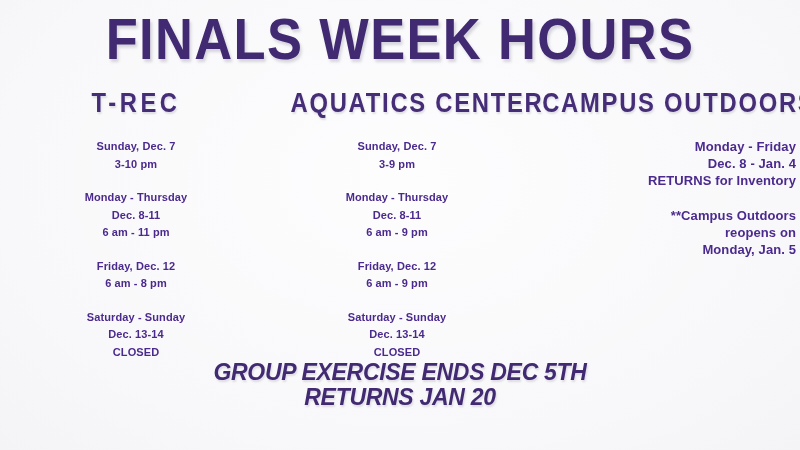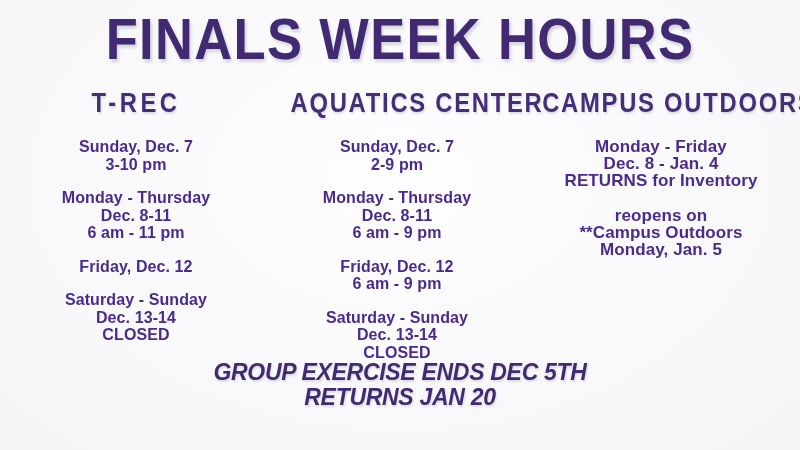--- a/index.html
+++ b/index.html
@@ -72,30 +72,30 @@
     transform-origin: 50% 50%;
     white-space: nowrap;
     text-shadow: 1px 2px 2px rgba(120,120,140,0.22);
     margin-bottom: 20px;
   }
   .col-trec .col-heading { letter-spacing: 4px; }
 
   .entry {
     font-family: "Liberation Sans", sans-serif;
     font-weight: bold;
-    font-size: 16px;
+    font-size: 11px;
     line-height: 17.5px;
     color: #4b2a8e;
     margin-bottom: 16px;
     letter-spacing: 0.1px;
   }
   .entry:last-child { margin-bottom: 0; }
   .entry .line { display: block; white-space: nowrap; }
 
-  .col-outdoors .entry { font-size: 17px; line-height: 17px; margin-bottom: 18px; }
+  .col-outdoors .entry { font-size: 13px; line-height: 17px; margin-bottom: 18px; text-align: right; }
 
   
   .banner {
     position: absolute;
     left: 0;
     top: 360px;
     width: 800px;
     text-align: center;
     font-family: "Liberation Sans", sans-serif;
     font-weight: bold;
@@ -123,33 +123,34 @@
         <span class="line">Sunday, Dec. 7</span>
         <span class="line">3-10 pm</span>
       </div>
       <div class="entry">
         <span class="line">Monday - Thursday</span>
         <span class="line">Dec. 8-11</span>
         <span class="line">6 am - 11 pm</span>
       </div>
       <div class="entry">
         <span class="line">Friday, Dec. 12</span>
+        <span class="line">6 am - 8 pm</span>
       </div>
       <div class="entry">
         <span class="line">Saturday - Sunday</span>
         <span class="line">Dec. 13-14</span>
         <span class="line">CLOSED</span>
       </div>
     </div>
 
     <div class="col col-aquatics">
       <div class="col-heading">AQUATICS CENTER</div>
       <div class="entry">
         <span class="line">Sunday, Dec. 7</span>
-        <span class="line">2-9 pm</span>
+        <span class="line">3-9 pm</span>
       </div>
       <div class="entry">
         <span class="line">Monday - Thursday</span>
         <span class="line">Dec. 8-11</span>
         <span class="line">6 am - 9 pm</span>
       </div>
       <div class="entry">
         <span class="line">Friday, Dec. 12</span>
         <span class="line">6 am - 9 pm</span>
       </div>
@@ -161,22 +162,22 @@
     </div>
 
     <div class="col col-outdoors">
       <div class="col-heading">CAMPUS OUTDOORS</div>
       <div class="entry">
         <span class="line">Monday - Friday</span>
         <span class="line">Dec. 8 - Jan. 4</span>
         <span class="line">RETURNS for Inventory</span>
       </div>
       <div class="entry">
+        <span class="line">**Campus Outdoors</span>
         <span class="line">reopens on</span>
-        <span class="line">**Campus Outdoors</span>
         <span class="line">Monday, Jan. 5</span>
       </div>
     </div>
 
   </div>
 
   <div class="banner">
     <span class="line">GROUP EXERCISE ENDS DEC 5TH</span>
     <span class="line">RETURNS JAN 20</span>
   </div>

